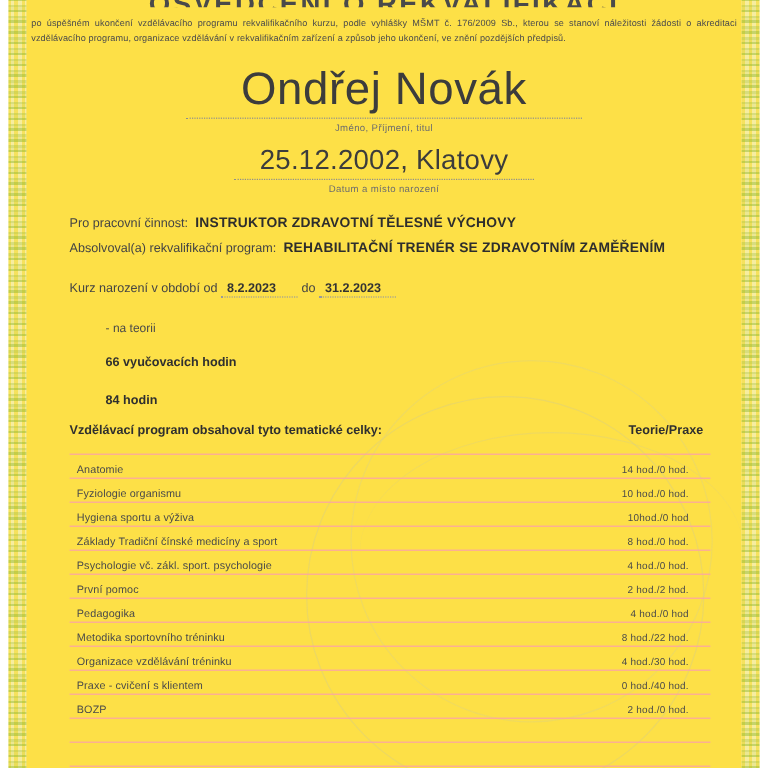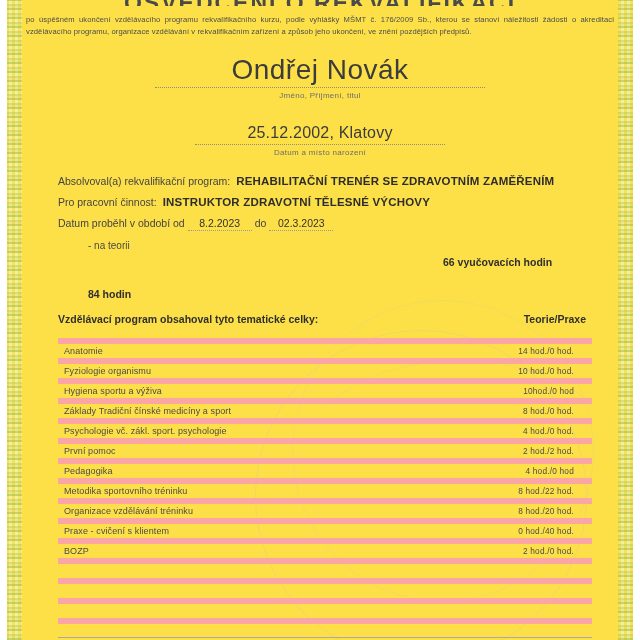--- a/index.html
+++ b/index.html
@@ -95,44 +95,44 @@
     font-size: 7.6px;
     line-height: 1.62;
     color: #4b4b4b;
     text-align: justify;
     letter-spacing: 0.1px;
   }
 
   
   .name-block { margin-top: 16px; text-align: center; }
   .name {
-    font-size: 28px;
+    font-size: 38px;
     font-weight: 300;
     color: #3c3c3c;
     letter-spacing: 0.5px;
     line-height: 1.08;
   }
   .dotline {
     border-bottom: 1.5px dotted #8d8d8d;
     height: 1px;
     margin: 1px auto 0 auto;
   }
   .dotline.w-name { width: 330px; }
   .dotline.w-birth { width: 250px; }
   .caption {
     font-size: 8px;
     color: #6d6d6d;
     margin-top: 3px;
     letter-spacing: 0.3px;
   }
   .birth {
-    font-size: 16px;
+    font-size: 23px;
     font-weight: 400;
     color: #3c3c3c;
-    margin-top: 24px;
+    margin-top: 9px;
     letter-spacing: 0.2px;
   }
 
   
   .fields { margin-top: 18px; padding-left: 32px; }
   .field-row {
     display: flex;
     align-items: baseline;
     margin-bottom: 9px;
     font-size: 10.5px;
@@ -143,35 +143,35 @@
     font-weight: bold;
     font-size: 11.5px;
     color: #2d2d2d;
     margin-left: 6px;
     letter-spacing: 0.2px;
   }
   .inline-dotted {
     display: inline-block;
     border-bottom: 1px dotted #9a9a9a;
     padding: 0 5px 1px 5px;
-    margin: 0 3px;
-    font-weight: normal;
+    margin: 12px 3px;
+    font-weight: bold;
     color: #333;
     font-size: 10.5px;
     min-width: 54px;
-    text-align: center;
   }
 
   
   .hours { margin-top: 8px; padding-left: 62px; }
   .hours-row {
     display: flex;
     font-size: 10px;
     color: #4a4a4a;
     margin-bottom: 4px;
+    flex-direction: column;
   }
   .hours-key { width: 355px; }
   .hours-val { font-weight: bold; color: #2f2f2f; font-size: 10.5px; margin-top: 16px; }
 
   
   .section-head {
     display: flex;
     justify-content: space-between;
     align-items: center;
     margin-top: 13px;
@@ -185,21 +185,21 @@
   
   .table {
     margin-top: 13px;
     padding-left: 32px;
     padding-right: 22px;
   }
   .t-row {
     display: flex;
     justify-content: space-between;
     align-items: flex-end;
-    border-top: 6px solid #fca5a5;
+    border-top: 1px solid #fca5a5;
     height: 20px;
     box-sizing: border-box;
     padding-bottom: 2px;
   }
   .t-row:last-child { border-bottom: 1px solid #a9a9a9; }
   .t-name {
     font-size: 9px;
     color: #4a4a4a;
     padding-left: 6px;
     letter-spacing: 0.1px;
@@ -250,32 +250,32 @@
       <div class="name">Ondřej Novák</div>
       <div class="dotline w-name"></div>
       <div class="caption">Jméno, Příjmení, titul</div>
       <div class="birth">25.12.2002, Klatovy</div>
       <div class="dotline w-birth"></div>
       <div class="caption">Datum a místo narození</div>
     </div>
 
     <div class="fields">
       <div class="field-row">
+        <span class="field-label">Pro pracovní činnost:</span>
+        <span class="field-value">INSTRUKTOR ZDRAVOTNÍ TĚLESNÉ VÝCHOVY</span>
+      </div>
+      <div class="field-row">
         <span class="field-label">Absolvoval(a) rekvalifikační program:</span>
         <span class="field-value">REHABILITAČNÍ TRENÉR SE ZDRAVOTNÍM ZAMĚŘENÍM</span>
       </div>
       <div class="field-row">
-        <span class="field-label">Pro pracovní činnost:</span>
-        <span class="field-value">INSTRUKTOR ZDRAVOTNÍ TĚLESNÉ VÝCHOVY</span>
-      </div>
-      <div class="field-row">
-        <span class="field-label">Datum proběhl v období od</span>
+        <span class="field-label">Kurz narození v období od</span>
         <span class="inline-dotted">8.2.2023</span>
         <span class="field-label">do</span>
-        <span class="inline-dotted">02.3.2023</span>
+        <span class="inline-dotted">31.2.2023</span>
       </div>
     </div>
 
     <div class="hours">
       <div class="hours-row">
         <span class="hours-key">- na teorii</span>
         <span class="hours-val">66 vyučovacích hodin</span>
       </div>
       <div class="hours-row">
         <span class="hours-val">84 hodin</span>
@@ -315,21 +315,21 @@
       <div class="t-row">
         <span class="t-name">Pedagogika</span>
         <span class="t-hours">4  hod./0  hod</span>
       </div>
       <div class="t-row">
         <span class="t-name">Metodika sportovního tréninku</span>
         <span class="t-hours">8 hod./22 hod.</span>
       </div>
       <div class="t-row">
         <span class="t-name">Organizace vzdělávání tréninku</span>
-        <span class="t-hours">8 hod./20 hod.</span>
+        <span class="t-hours">4 hod./30 hod.</span>
       </div>
       <div class="t-row">
         <span class="t-name">Praxe - cvičení s klientem</span>
         <span class="t-hours">0 hod./40 hod.</span>
       </div>
       <div class="t-row">
         <span class="t-name">BOZP</span>
         <span class="t-hours">2 hod./0 hod.</span>
       </div>
       <div class="t-row empty">

